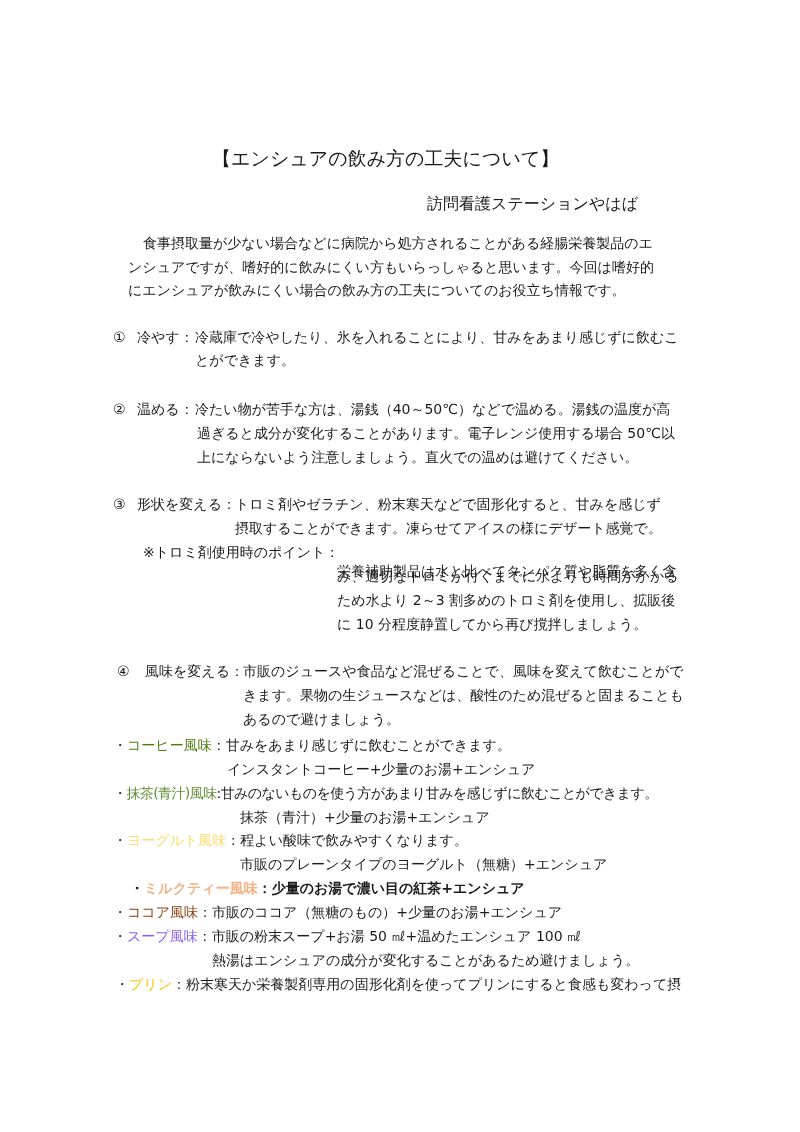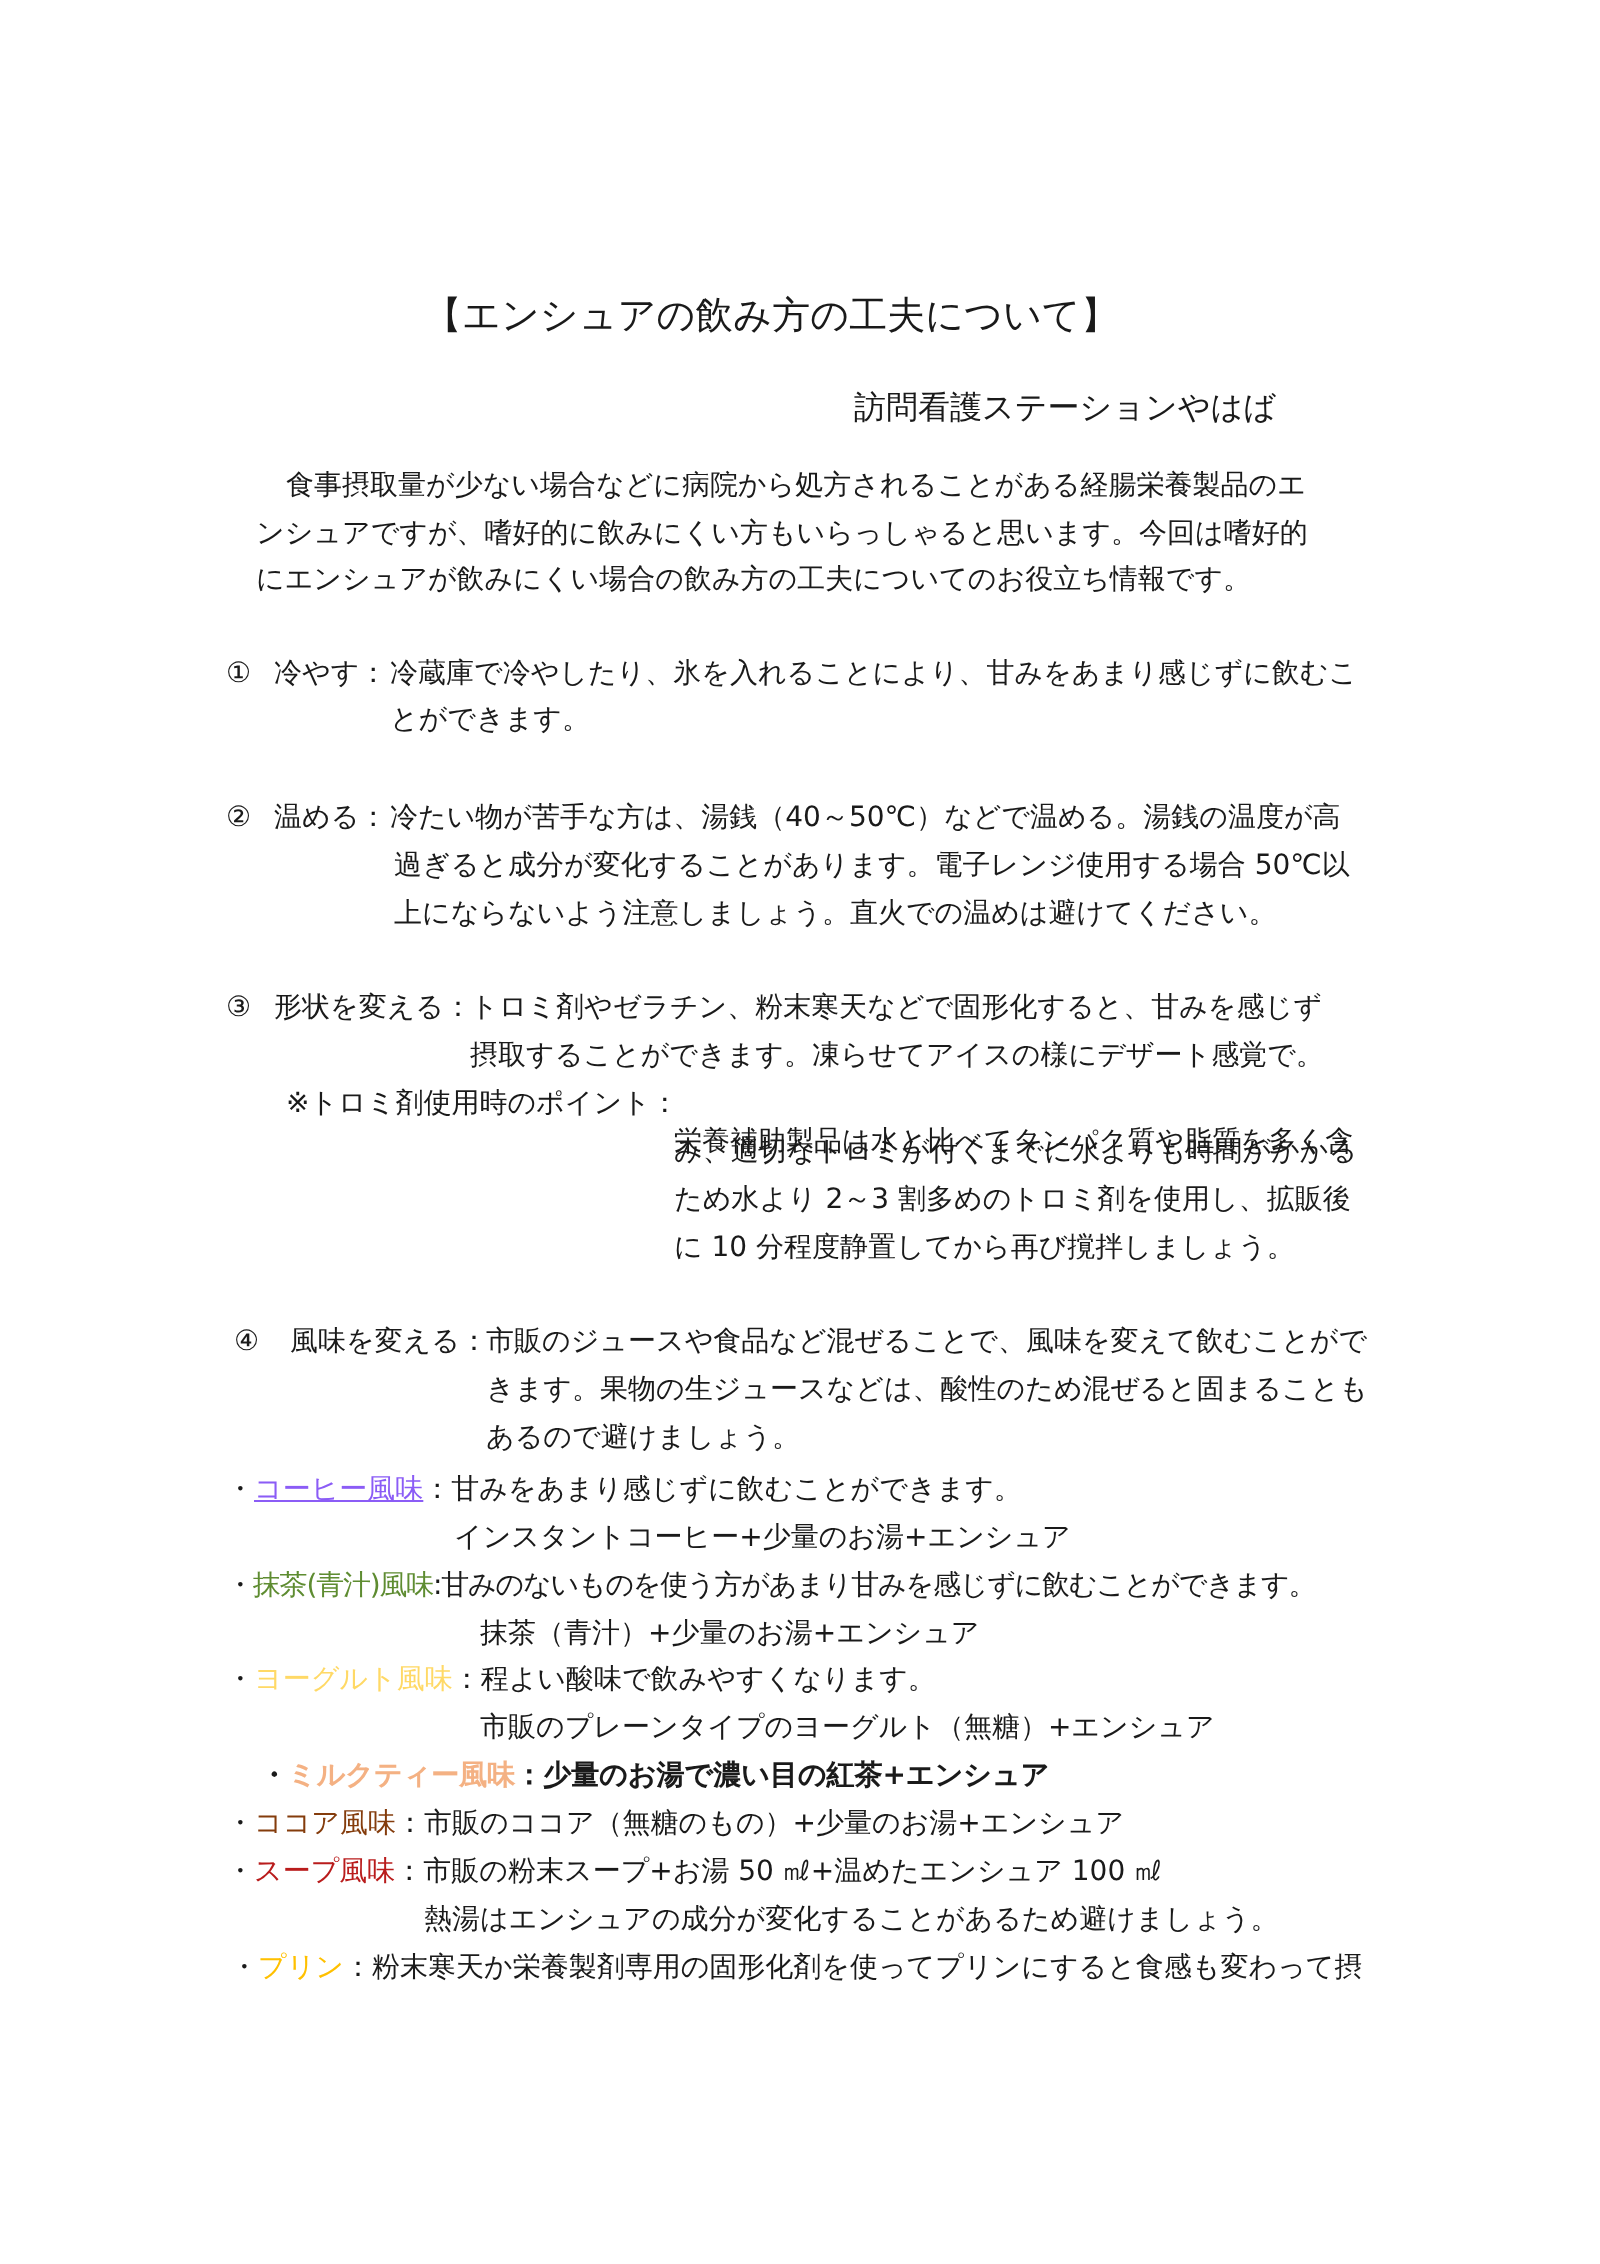--- a/index.html
+++ b/index.html
@@ -52,21 +52,21 @@
   <div class="abs" style="left:117px;top:662px;">④</div>
   <div class="abs" style="left:145px;top:662px;">風味を変える：</div>
   <div class="abs" style="left:243px;top:662px;">市販のジュースや食品など混ぜることで、風味を変えて飲むことがで</div>
   <div class="abs" style="left:243px;top:686px;">きます。果物の生ジュースなどは、酸性のため混ぜると固まることも</div>
   <div class="abs" style="left:243px;top:710px;">あるので避けましょう。</div>
 </div>
 
 <div>
 
   <div class="abs" style="left:113px;top:736px;">
-    <span>・</span><span style="color:#8b5cf6;text-decoration:underline;">コーヒー風味</span><span>：</span><span>甘みをあまり感じずに飲むことができます。</span>
+    <span>・</span><span style="color:#4d7c0f;">コーヒー風味</span><span>：</span><span>甘みをあまり感じずに飲むことができます。</span>
   </div>
   <div class="abs" style="left:227px;top:760px;">インスタントコーヒー+少量のお湯+エンシュア</div>
 
   <div class="abs" style="left:113px;top:784px;letter-spacing:-0.6px;">
     <span>・</span><span style="color:#5E8C31;">抹茶(青汁)風味</span><span>:</span><span>甘みのないものを使う方があまり甘みを感じずに飲むことができます。</span>
   </div>
   <div class="abs" style="left:240px;top:808px;">抹茶（青汁）+少量のお湯+エンシュア</div>
 
   <div class="abs" style="left:113px;top:831px;">
     <span>・</span><span style="color:#FFD966;">ヨーグルト風味</span><span>：</span><span>程よい酸味で飲みやすくなります。</span>
@@ -75,20 +75,20 @@
 
   <div class="abs" style="left:130px;top:879px;font-weight:bold;">
     <span>・</span><span style="color:#F4B183;">ミルクティー風味</span><span>：</span><span>少量のお湯で濃い目の紅茶+エンシュア</span>
   </div>
 
   <div class="abs" style="left:113px;top:903px;">
     <span>・</span><span style="color:#843C0C;">ココア風味</span><span>：</span><span>市販のココア（無糖のもの）+少量のお湯+エンシュア</span>
   </div>
 
   <div class="abs" style="left:113px;top:927px;">
-    <span>・</span><span style="color:#b91c1c;">スープ風味</span><span>：</span><span>市販の粉末スープ+お湯 50 ㎖+温めたエンシュア 100 ㎖</span>
+    <span>・</span><span style="color:#8b5cf6;">スープ風味</span><span>：</span><span>市販の粉末スープ+お湯 50 ㎖+温めたエンシュア 100 ㎖</span>
   </div>
   <div class="abs" style="left:212px;top:951px;">熱湯はエンシュアの成分が変化することがあるため避けましょう。</div>
 
   <div class="abs" style="left:115px;top:975px;text-align:right;">
     <span>・</span><span style="color:#FFC000;">プリン</span><span>：</span><span>粉末寒天か栄養製剤専用の固形化剤を使ってプリンにすると食感も変わって摂</span>
   </div>
 </div>
 
 </body></html>

